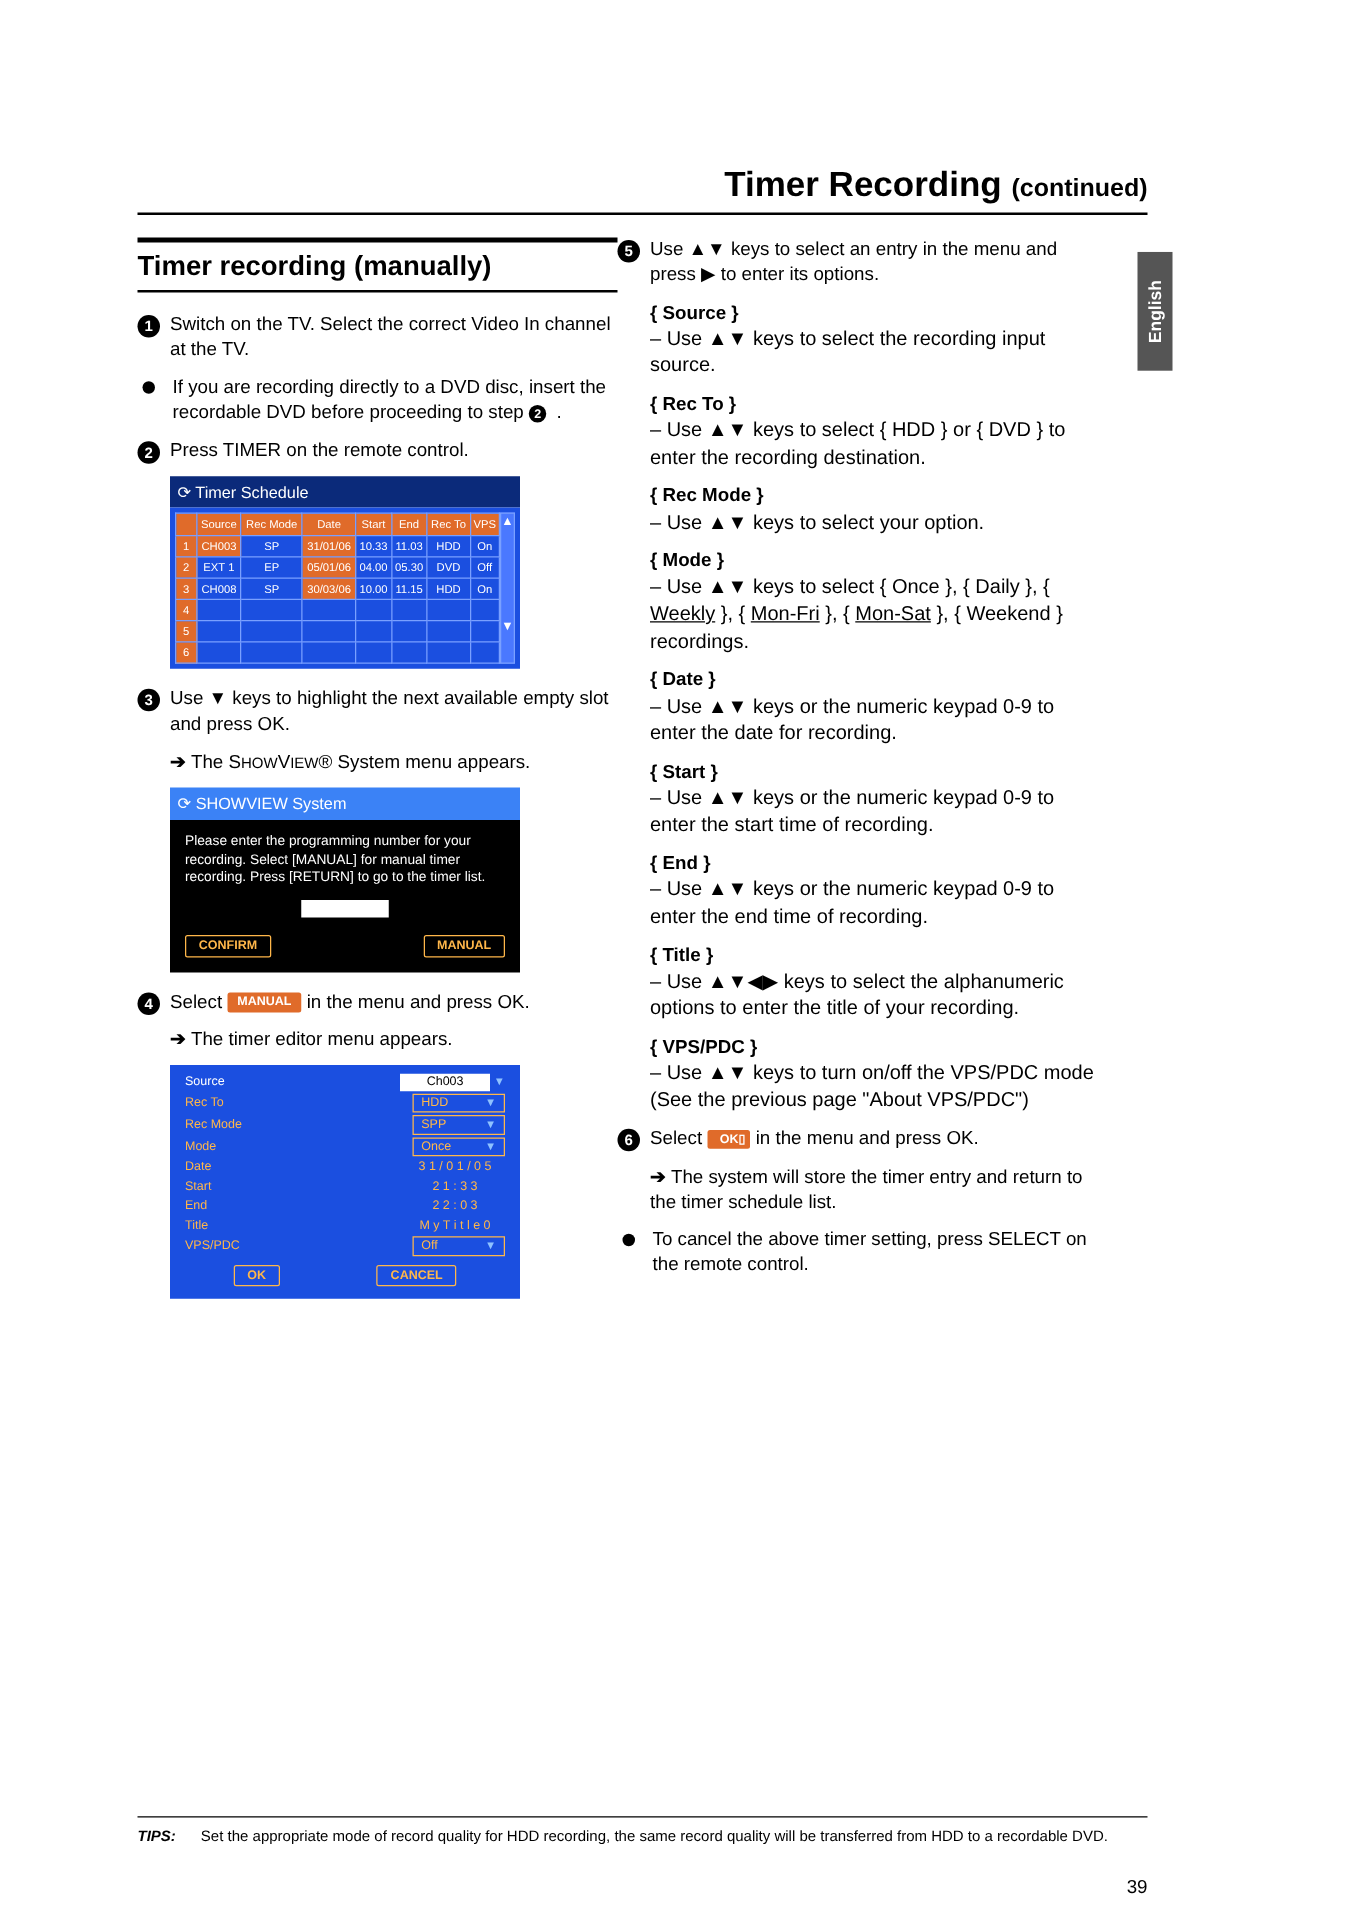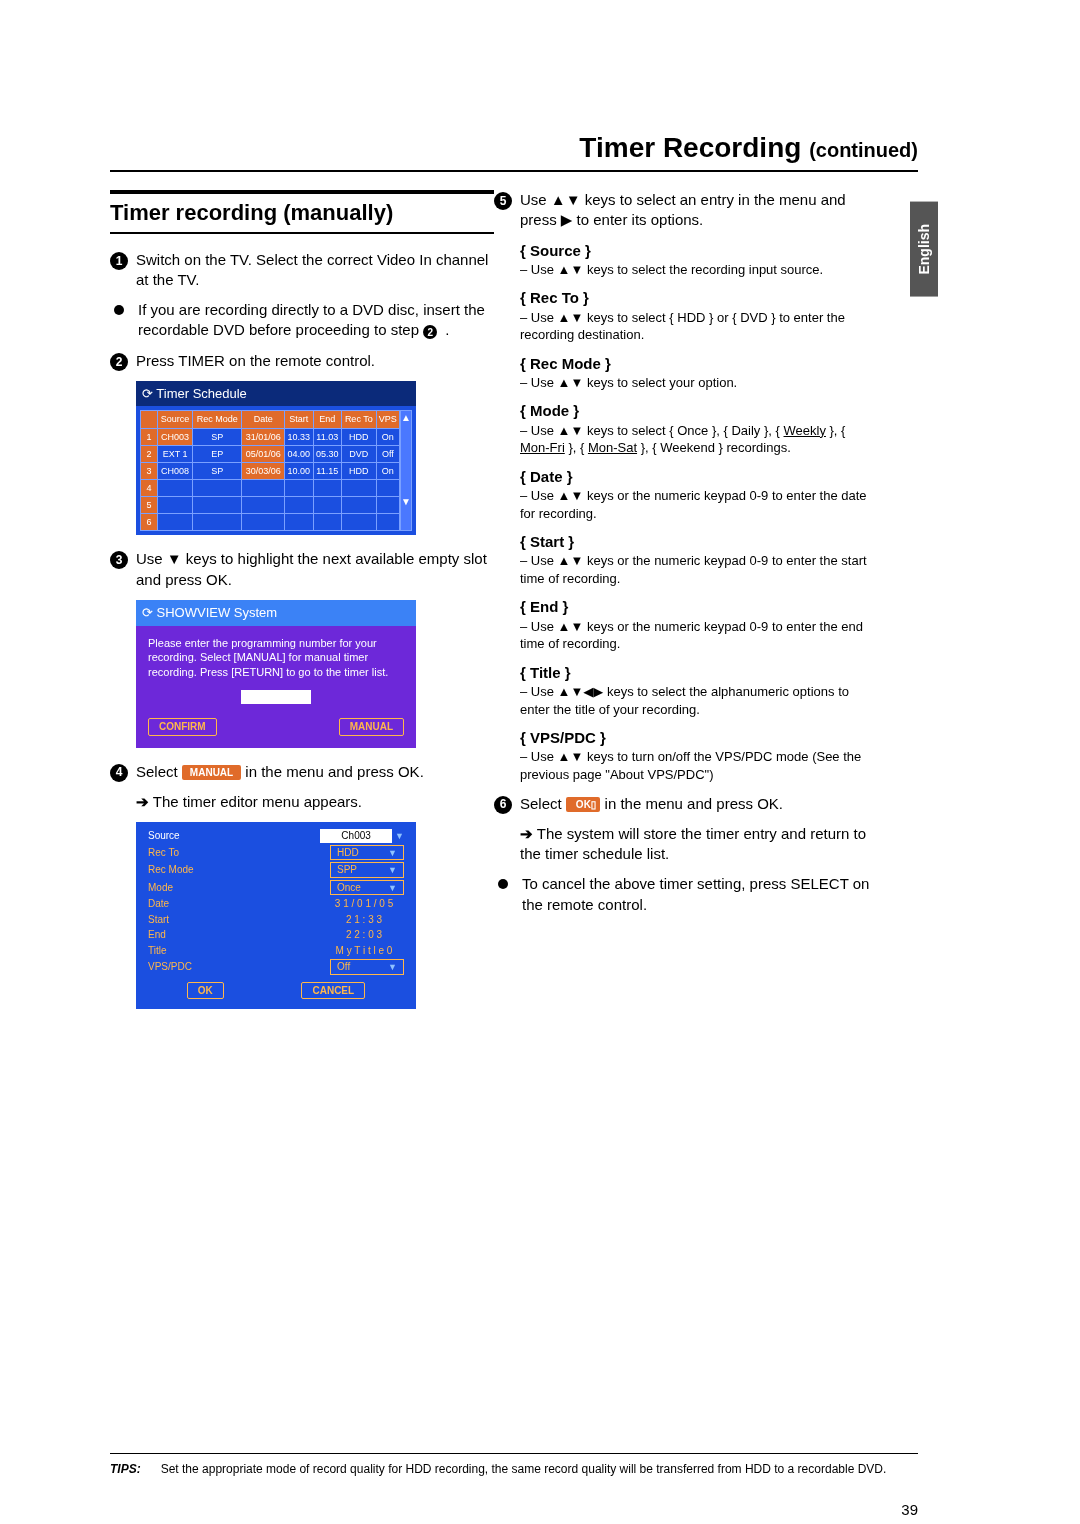--- a/index.html
+++ b/index.html
@@ -140,21 +140,21 @@
     width: 280px;
     margin: 8px 0 14px 26px;
   }
   .osd2-header {
     background: #3b82f6;
     color: #fff;
     padding: 4px 6px;
     font-size: 13px;
   }
   .osd2-body {
-    background: #6d28d9;
+    background: #000000;
     color: #fff;
     padding: 10px 12px 12px 12px;
     font-size: 11px;
     line-height: 1.35;
   }
   .osd2-body .input {
     background: #fff;
     height: 14px;
     width: 70px;
     margin: 10px auto 14px auto;
@@ -205,21 +205,21 @@
     font-size: 10px;
     font-weight: bold;
     padding: 1px 8px;
     border-radius: 2px;
     vertical-align: middle;
   }
   .inline-chip.ok { padding: 1px 4px 1px 10px; }
   .inline-chip.ok::after { content: " ▯"; color: #fff; }
   .opt-block { margin: 0 0 10px 26px; }
   .opt-label { font-weight: bold; }
-  .opt-desc { font-size: 13px; }
+  .opt-desc { font-size: 16px; }
   .tips {
     position: absolute;
     bottom: 70px;
     left: 110px;
     right: 90px;
     border-top: 1px solid #000;
     padding-top: 8px;
     font-size: 12px;
     display: flex;
     gap: 20px;
@@ -354,20 +354,23 @@
             </div>
         </div>
       </div>
 
       <div class="step">
         <div class="bullet-num">3</div>
         <div>
           <span>Use ▼ keys to highlight the next available empty slot and press </span><b>OK</b><span>.</span>
         </div>
       </div>
+      <div class="arrow-sub">
+        <span>The S</span><span style="font-size:12px">HOW</span><span>V</span><span style="font-size:12px">IEW</span><span>® System menu appears.</span>
+      </div>
 
       
       <div class="osd2">
         <div class="osd2-header"><span class="clk">⟳ </span><span>SHOWVIEW System</span></div>
         <div class="osd2-body">
           <div>Please enter the programming number for your recording. Select [MANUAL] for manual timer recording. Press [RETURN] to go to the timer list.</div>
           <div class="input"></div>
           <div class="osd2-btns">
             <div class="osd2-btn">CONFIRM</div>
             <div class="osd2-btn">MANUAL</div>

